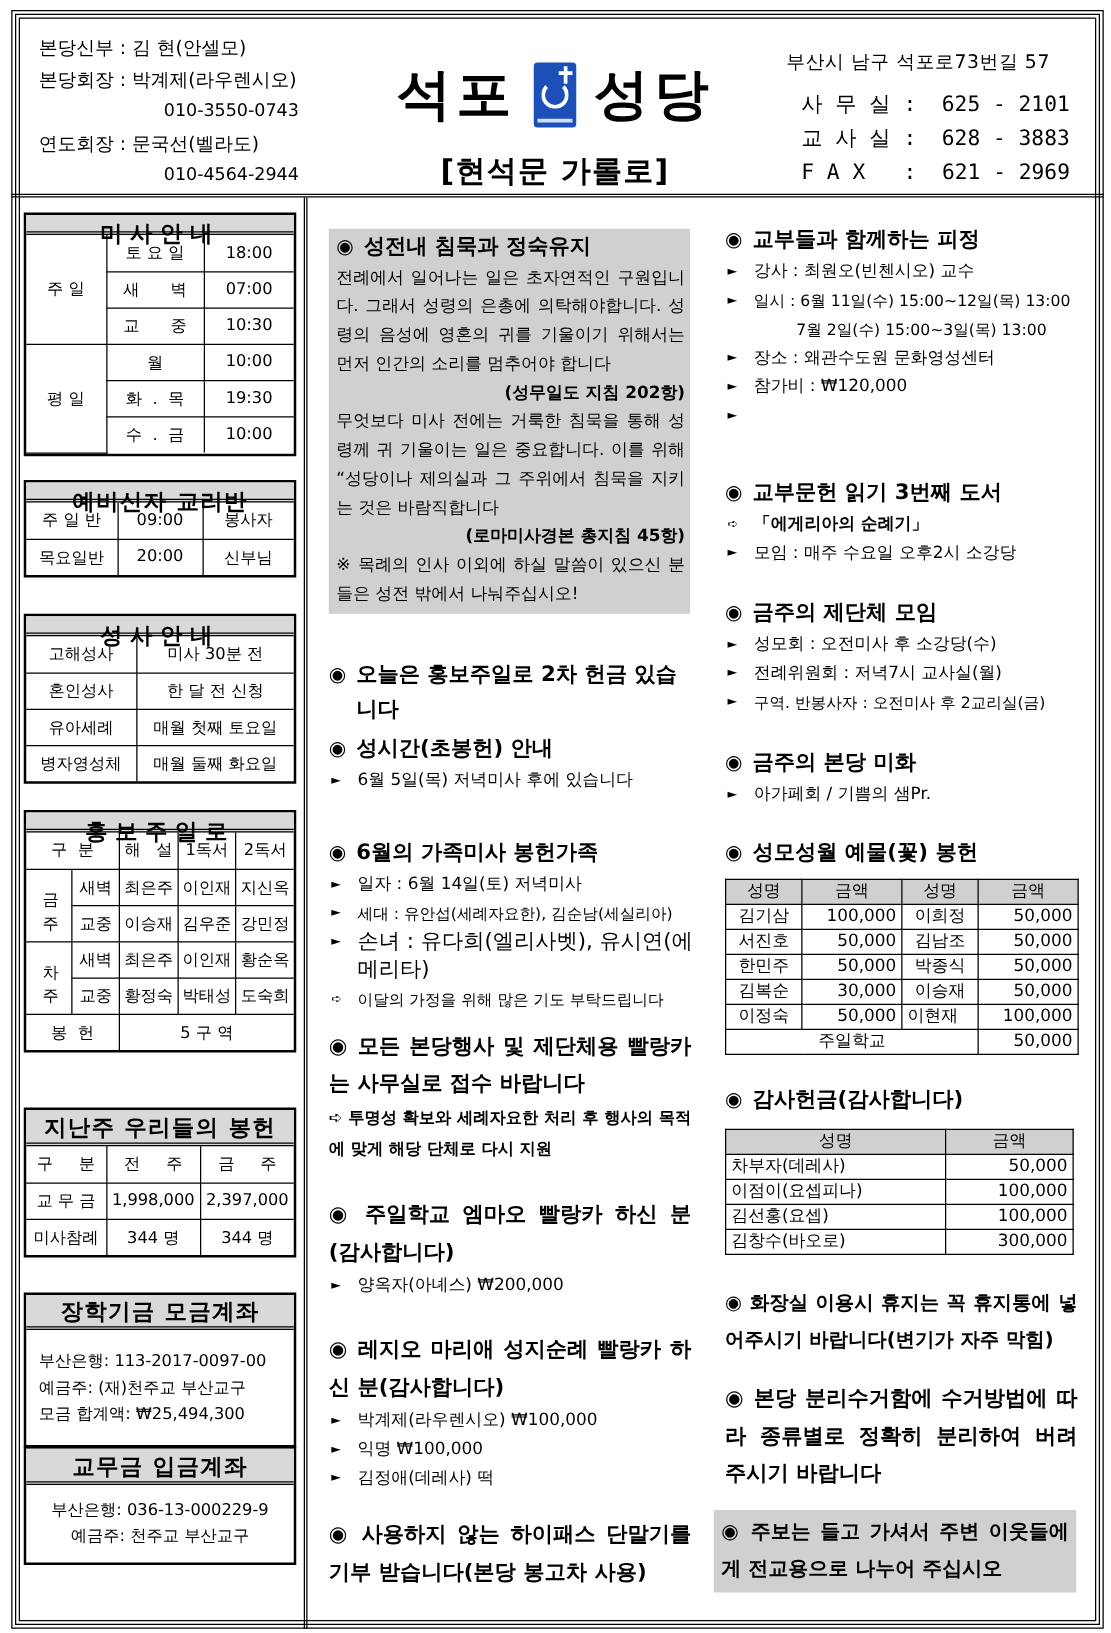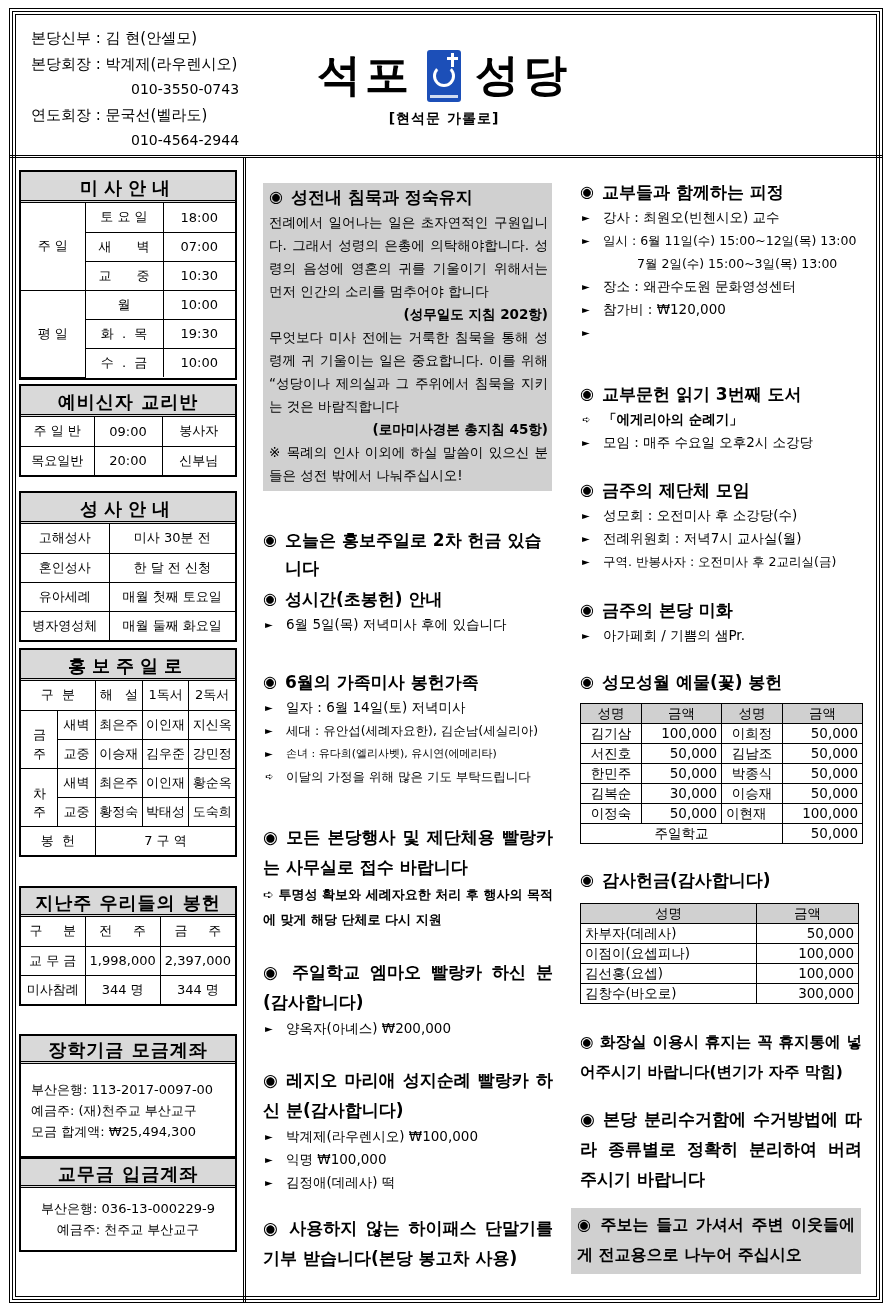--- a/index.html
+++ b/index.html
@@ -14,30 +14,30 @@
   .hdr-left .row { white-space: nowrap; }
   .hdr-left .phone { padding-left: 100px; font-size: 14px; }
   .hdr-center { position: absolute; left: 305px; top: 38px; width: 260px; text-align: center; }
   .title-row { display: flex; align-items: center; justify-content: center; gap: 14px; }
   .title-word { font-size: 44px; font-weight: bold; letter-spacing: 4px; }
   .logo { width: 34px; height: 52px; background: #1c4fb8; border-radius: 3px; position: relative; }
   .logo .ring { position: absolute; left: 6px; top: 15px; width: 22px; height: 22px; border: 3px solid #fff; border-radius: 50%; border-top-color: transparent; }
   .logo .cross-v { position: absolute; left: 24px; top: 3px; width: 3px; height: 14px; background: #fff; }
   .logo .cross-h { position: absolute; left: 20px; top: 7px; width: 11px; height: 3px; background: #fff; }
   .logo .band { position: absolute; left: 3px; bottom: 4px; width: 28px; height: 3px; background: #fff; opacity: .8; }
-  .subtitle { font-size: 14px; font-weight: bold; margin-top: 5px; letter-spacing: 1px; }
+  .subtitle { font-size: 24px; font-weight: bold; margin-top: 16px; letter-spacing: 1px; }
   .hdr-right { position: absolute; left: 620px; top: 32px; font-size: 15px; }
   .hdr-right .addr { margin-bottom: 12px; letter-spacing: 0.5px; }
   .hdr-right .line { font-size: 17px; line-height: 27px; padding-left: 12px; white-space: pre; font-family: "DejaVu Sans Mono", monospace; }
 
   .vsep { position: absolute; left: 243px; top: 158px; width: 3px; height: 1145px; border-left: 1px solid #000; border-right: 1px solid #000; }
 
   
   .lbox { position: absolute; left: 19px; width: 218px; border: 2px solid #000; }
-  .lbox .bt { background: #d9d9d9; text-align: center; font-weight: bold; font-size: 18px; height: 31px; line-height: 31px; border-bottom: 3px double #000; letter-spacing: 6px; }
+  .lbox .bt { background: #d9d9d9; text-align: center; font-weight: bold; font-size: 18px; height: 16px; line-height: 31px; border-bottom: 3px double #000; letter-spacing: 6px; }
   .lbox table { width: 100%; border-collapse: collapse; font-size: 13px; }
   .lbox td { border: 1px solid #000; text-align: center; height: 29px; }
   .lbox tr:first-child td { border-top: none; }
   .lbox td:first-child { border-left: none; }
   .lbox td:last-child { border-right: none; }
   .lbox tr:last-child td { border-bottom: none; }
   .acct { font-size: 13px; line-height: 21px; padding: 15px 10px 14px; }
   .acct.center { text-align: center; padding: 10px 6px 10px; }
 
   
@@ -74,20 +74,26 @@
       <div class="logo">
         <div class="cross-v"></div>
           <div class="cross-h"></div>
           <div class="ring"></div>
           <div class="band"></div>
       </div>
       <span class="title-word">성당</span>
     </div>
     <div class="subtitle">[현석문 가롤로]</div>
   </div>
+  <div class="hdr-right">
+    <div class="addr">부산시 남구 석포로73번길 57</div>
+    <div class="line"><span>사 무 실</span> :  <span>625 - 2101</span></div>
+    <div class="line"><span>교 사 실</span> :  <span>628 - 3883</span></div>
+    <div class="line"><span>F A X </span>  :  <span>621 - 2969</span></div>
+  </div>
 </div>
 
 <div class="vsep"></div>
 
 <div class="lbox" style="top:170px;">
   <div class="bt">미사안내</div>
   <table>
     <tbody>
         <tr>
           <td rowspan="3" style="width:64px">주    일</td>
@@ -192,21 +198,21 @@
           <td>황순옥</td>
         </tr>
     <tr>
           <td>교중</td>
           <td>황정숙</td>
           <td>박태성</td>
           <td>도숙희</td>
         </tr>
     <tr>
           <td colspan="2" style="white-space:pre">봉  헌</td>
-          <td colspan="3">7 구 역</td>
+          <td colspan="3">5 구 역</td>
         </tr>
   </tbody>
     </table>
 </div>
 
 <div class="lbox" style="top:886px;">
   <div class="bt" style="letter-spacing:1px;height:29px;line-height:29px">지난주 우리들의 봉헌</div>
   <table>
     <tbody>
         <tr>
@@ -283,21 +289,21 @@
   <div class="it">
       <span class="mk">►</span>
       <span>일자 : 6월 14일(토) 저녁미사</span>
     </div>
   <div class="it">
       <span class="mk">►</span>
       <span style="font-size:12.5px">세대 : 유안섭(세례자요한), 김순남(세실리아)</span>
     </div>
   <div class="it">
       <span class="mk">►</span>
-      <span style="font-size:11px">손녀 : 유다희(엘리사벳), 유시연(에메리타)</span>
+      <span style="font-size:17px">손녀 : 유다희(엘리사벳), 유시연(에메리타)</span>
     </div>
   <div class="it">
       <span class="mk">➪</span>
       <span style="font-size:12.5px">이달의 가정을 위해 많은 기도 부탁드립니다</span>
     </div>
 </div>
 
 <div class="blk" style="left:263px;top:822px;width:290px;">
   <div class="hwrap"><span style="font-weight:normal">◉</span> <span>모든 본당행사 및 제단체용 빨랑카는 사무실로 접수 바랍니다</span></div>
   <div class="just" style="font-weight:bold;font-size:13px;line-height:25px"><span>➪</span> <span>투명성 확보와 세례자요한 처리 후 행사의 목적에 맞게 해당 단체로 다시 지원</span></div>

